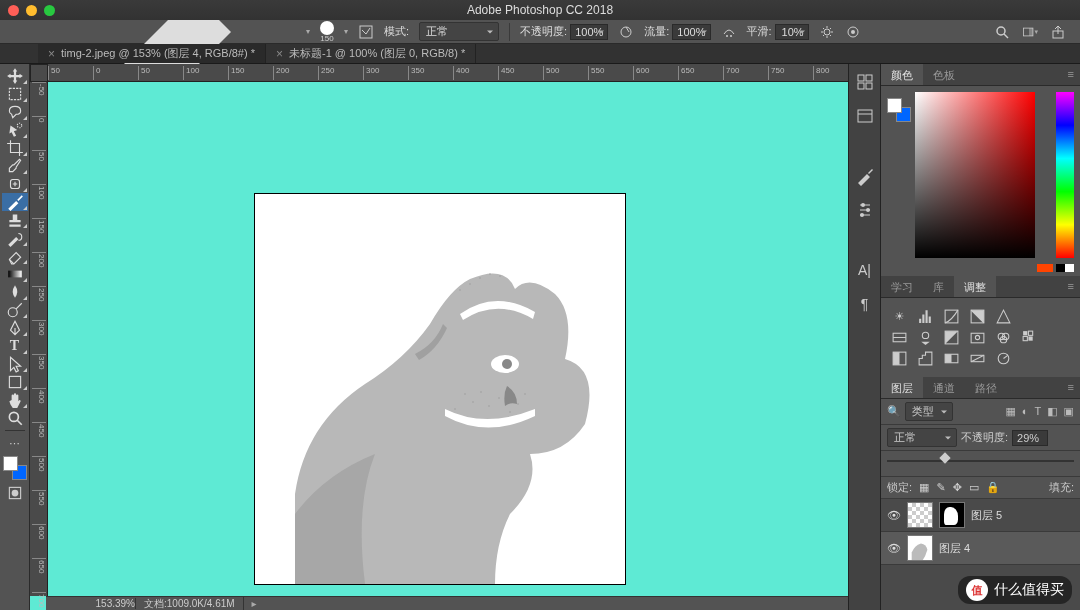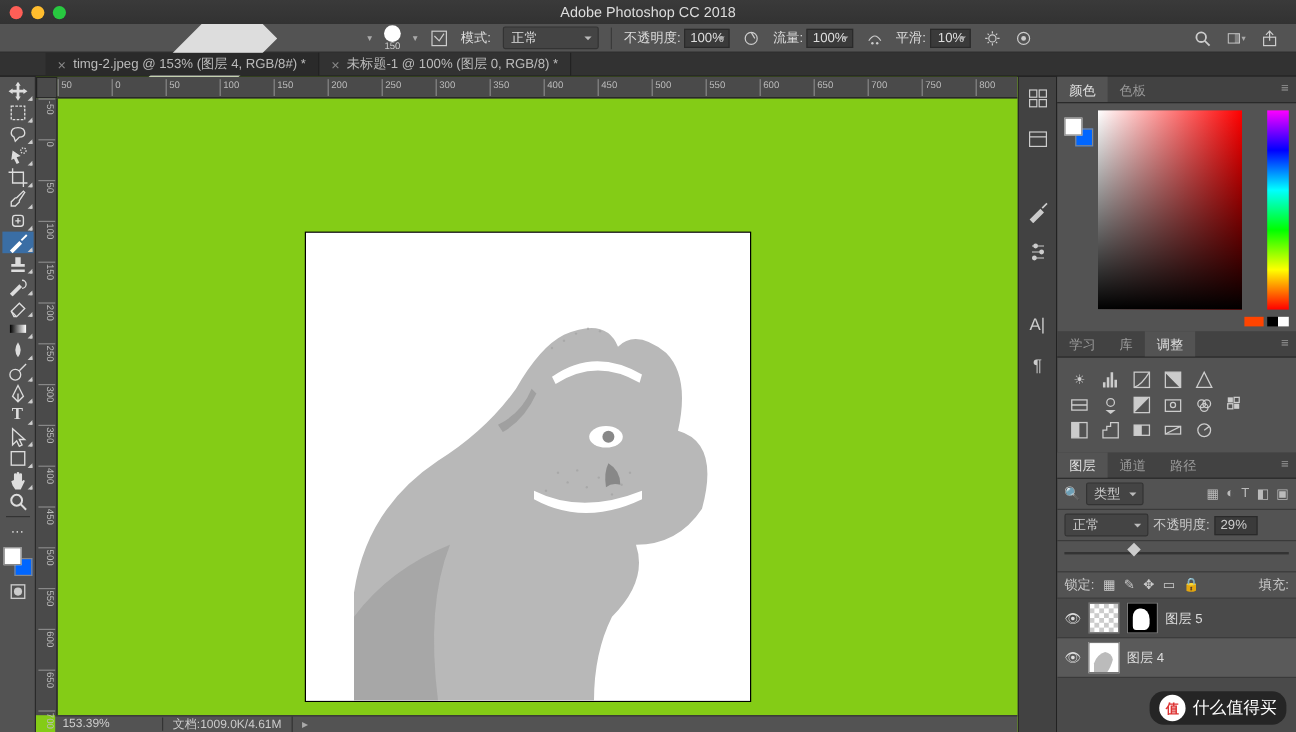--- a/index.html
+++ b/index.html
@@ -32,21 +32,21 @@
 .workspace { display:flex; height: calc(610px - 20px - 24px - 20px); }
 
 .toolbar { width:30px; background:#535353; border-right:1px solid #2a2a2a; display:flex; flex-direction:column; align-items:center; padding:3px 0; gap:0; }
 .tool { width:26px; height:18px; display:flex; align-items:center; justify-content:center; color:#ddd; position:relative; }
 .tool.sel { background:#3a6ea5; }
 .tool .tri { position:absolute; right:1px; bottom:1px; width:0; height:0; border:2px solid transparent; border-right-color:#ccc; border-bottom-color:#ccc; }
 .swatches { margin-top:4px; position:relative; width:24px; height:24px; }
 .sw-fg { position:absolute; left:0; top:0; width:15px; height:15px; border:1px solid #888; background:#fff; z-index:2; }
 .sw-bg { position:absolute; right:0; bottom:0; width:15px; height:15px; border:1px solid #888; background:#0066ff; }
 
-.canvas-area { flex:1; background:#84cc16; position:relative; overflow:hidden; }
+.canvas-area { flex:1; background:#5eead4; position:relative; overflow:hidden;text-align:right; }
 .ruler-h { position:absolute; top:0; left:18px; right:0; height:18px; background:#4a4a4a; border-bottom:1px solid #222; }
 .ruler-v { position:absolute; top:18px; left:0; bottom:14px; width:18px; background:#4a4a4a; border-right:1px solid #222; }
 .ruler-c { position:absolute; top:0; left:0; width:18px; height:18px; background:#4a4a4a; border:1px solid #222; }
 .ruler-h .ticks, .ruler-v .ticks { position:absolute; inset:0; }
 .tick { position:absolute; color:#bbb; font-size:8px; }
 .ruler-h .tick { top:2px; border-left:1px solid #888; height:14px; padding-left:2px; }
 .ruler-v .tick { left:2px; border-top:1px solid #888; width:14px; padding-top:1px; writing-mode:vertical-rl; }
 .canvas { position:absolute; left:225px; top:130px; width:370px; height:390px; background:#fff; box-shadow:0 0 0 1px #000; overflow:hidden; }
 .statusbar { position:absolute; bottom:0; left:0; right:0; height:14px; background:#535353; border-top:1px solid #333; display:flex; align-items:center; font-size:10px; color:#ccc;margin-left:16px; }
 .statusbar .zoom { width:90px; padding-left:6px; border-right:1px solid #333; }

